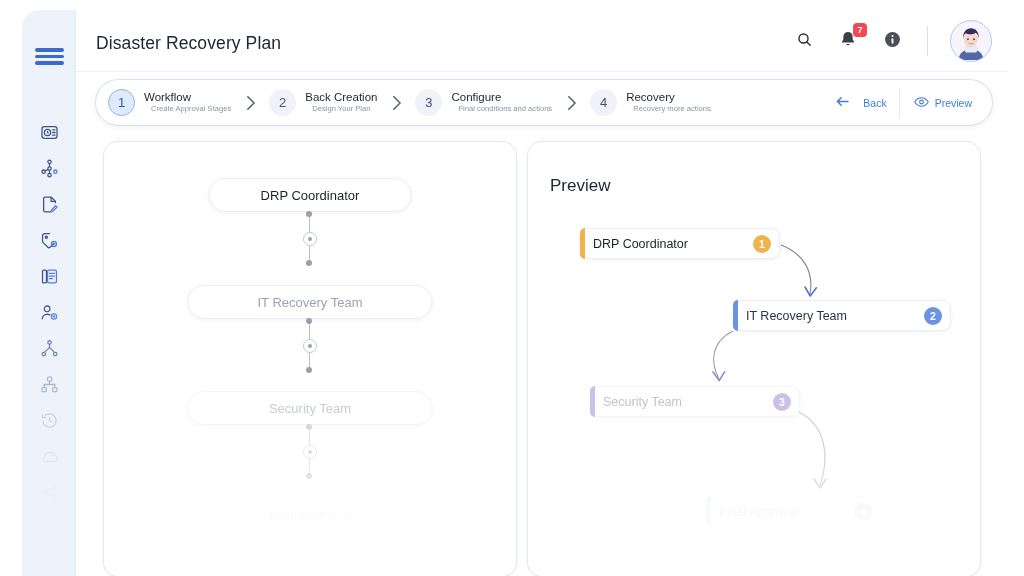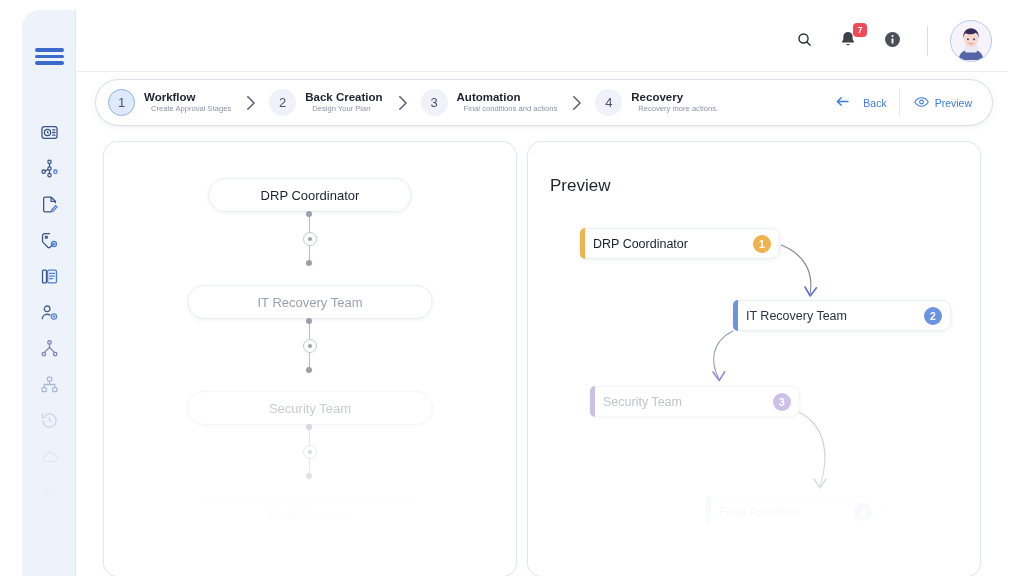--- a/index.html
+++ b/index.html
@@ -95,21 +95,21 @@
   .step { display: flex; align-items: center; gap: 9px; padding: 0 4px; cursor: pointer; }
   .step-num {
     width: 27px; height: 27px; border-radius: 50%;
     display: flex; align-items: center; justify-content: center;
     font-size: 13px; color: #49506a; background: #f1f1fa;
   }
   .step.active .step-num {
     background: #dfeaff; border: 1.3px solid #8fb0e8; color: #2c58a8;
   }
   .step-txt { line-height: 1.15; }
-  .step-title { font-size: 11.5px; font-weight: bold; color: #1d2430; }
+  .step-title { font-size: 11.5px; font-weight: normal; color: #1d2430; }
   .step-sub { font-size: 7.6px; color: #8b93a4; margin-top: 1px; margin-left: 7px; }
   .chev {
     color: #6d7788; font-size: 14px; margin: 0 9px 0 10px;
     display: flex; align-items: center;
   }
   .spacer { flex: 1; }
   .back-btn {
     display: flex; align-items: center; gap: 14px;
     font-size: 10.5px; color: #3d7be0; cursor: pointer; padding-right: 12px;
   }
@@ -338,20 +338,21 @@
             <path d="M8.1 10.8l7.8-4.2M8.1 13.2l7.8 4.2"></path>
           </svg>
         </span>
       </div>
 
     </div>
     <div class="sidefade"></div>
   </div>
 
   <div id="header">
+    <div id="page-title">Disaster Recovery Plan</div>
 
     <div class="hdr-actions">
 
       <div class="hdr-btn">
         <span>
           <svg width="17" height="17" viewBox="0 0 24 24" fill="none" stroke="#2b2f38" stroke-width="2">
             <circle cx="10.6" cy="10.6" r="6.4"></circle>
               <path d="M15.4 15.4l4.6 4.6" stroke-linecap="round"></path>
           </svg>
         </span>
@@ -418,21 +419,21 @@
     </div>
     <div class="chev">
       <svg width="11" height="16" viewBox="0 0 12 18" fill="none" stroke="#5d6879" stroke-width="1.9">
           <path d="M3 2l7 7-7 7" stroke-linecap="round" stroke-linejoin="round"></path>
         </svg>
     </div>
 
     <div class="step">
       <div class="step-num">3</div>
       <div class="step-txt">
-        <div class="step-title">Automation</div>
+        <div class="step-title">Configure</div>
         <div class="step-sub">Final conditions and actions</div>
       </div>
     </div>
     <div class="chev">
       <svg width="11" height="16" viewBox="0 0 12 18" fill="none" stroke="#5d6879" stroke-width="1.9">
           <path d="M3 2l7 7-7 7" stroke-linecap="round" stroke-linejoin="round"></path>
         </svg>
     </div>
 
     <div class="step">

